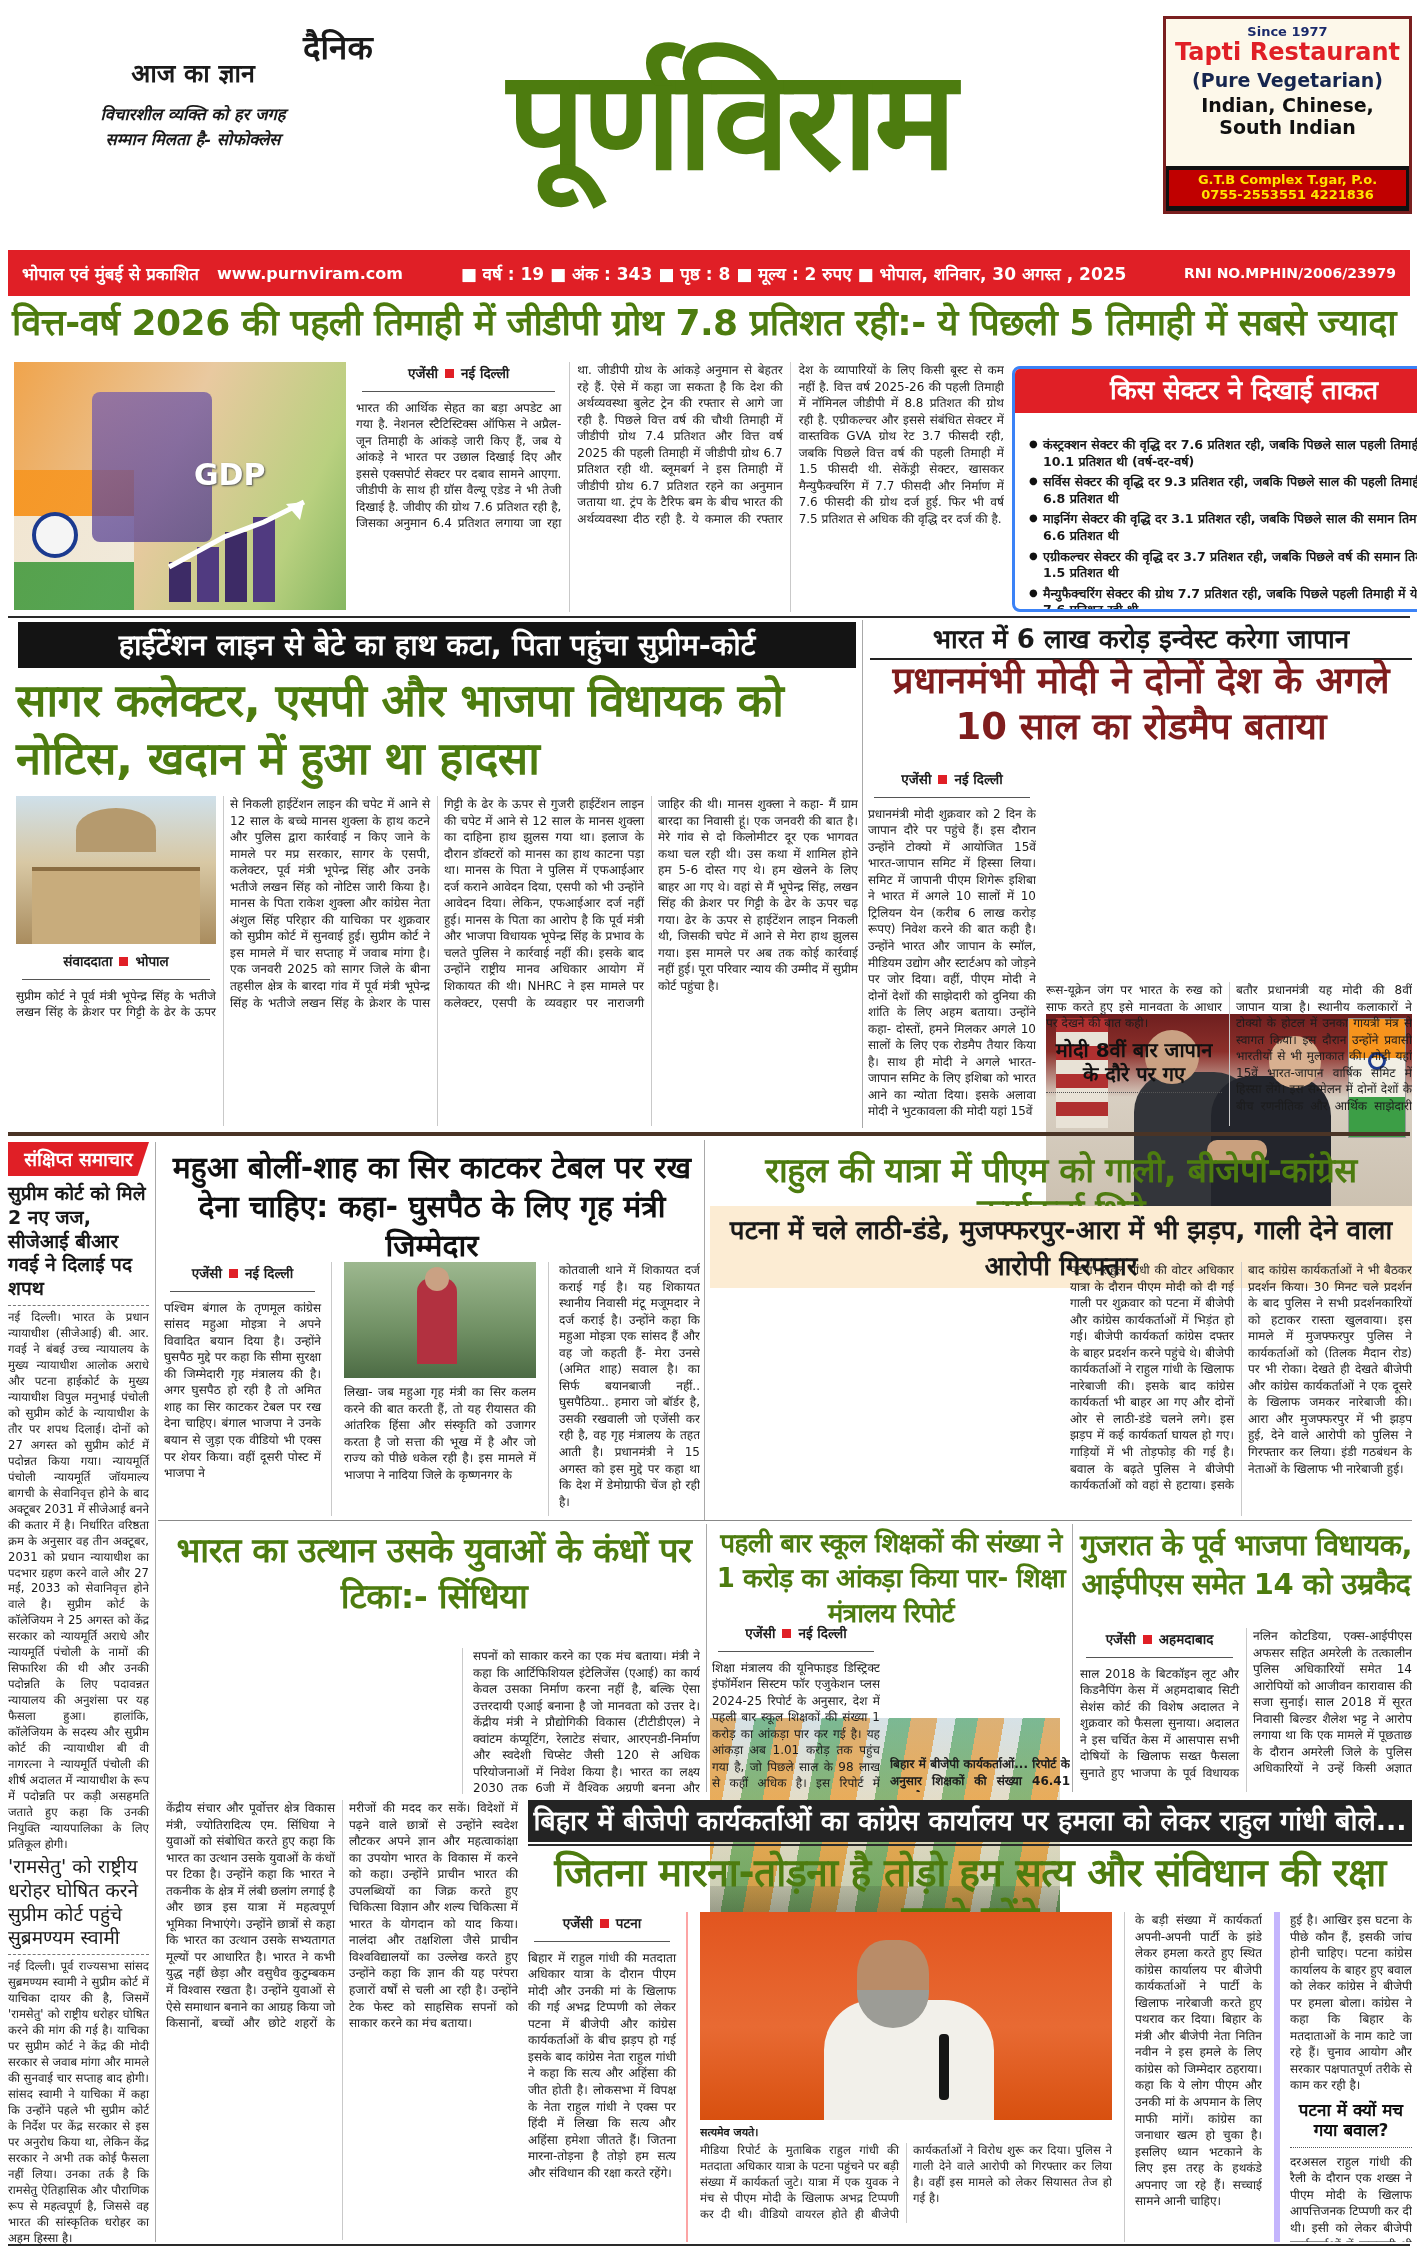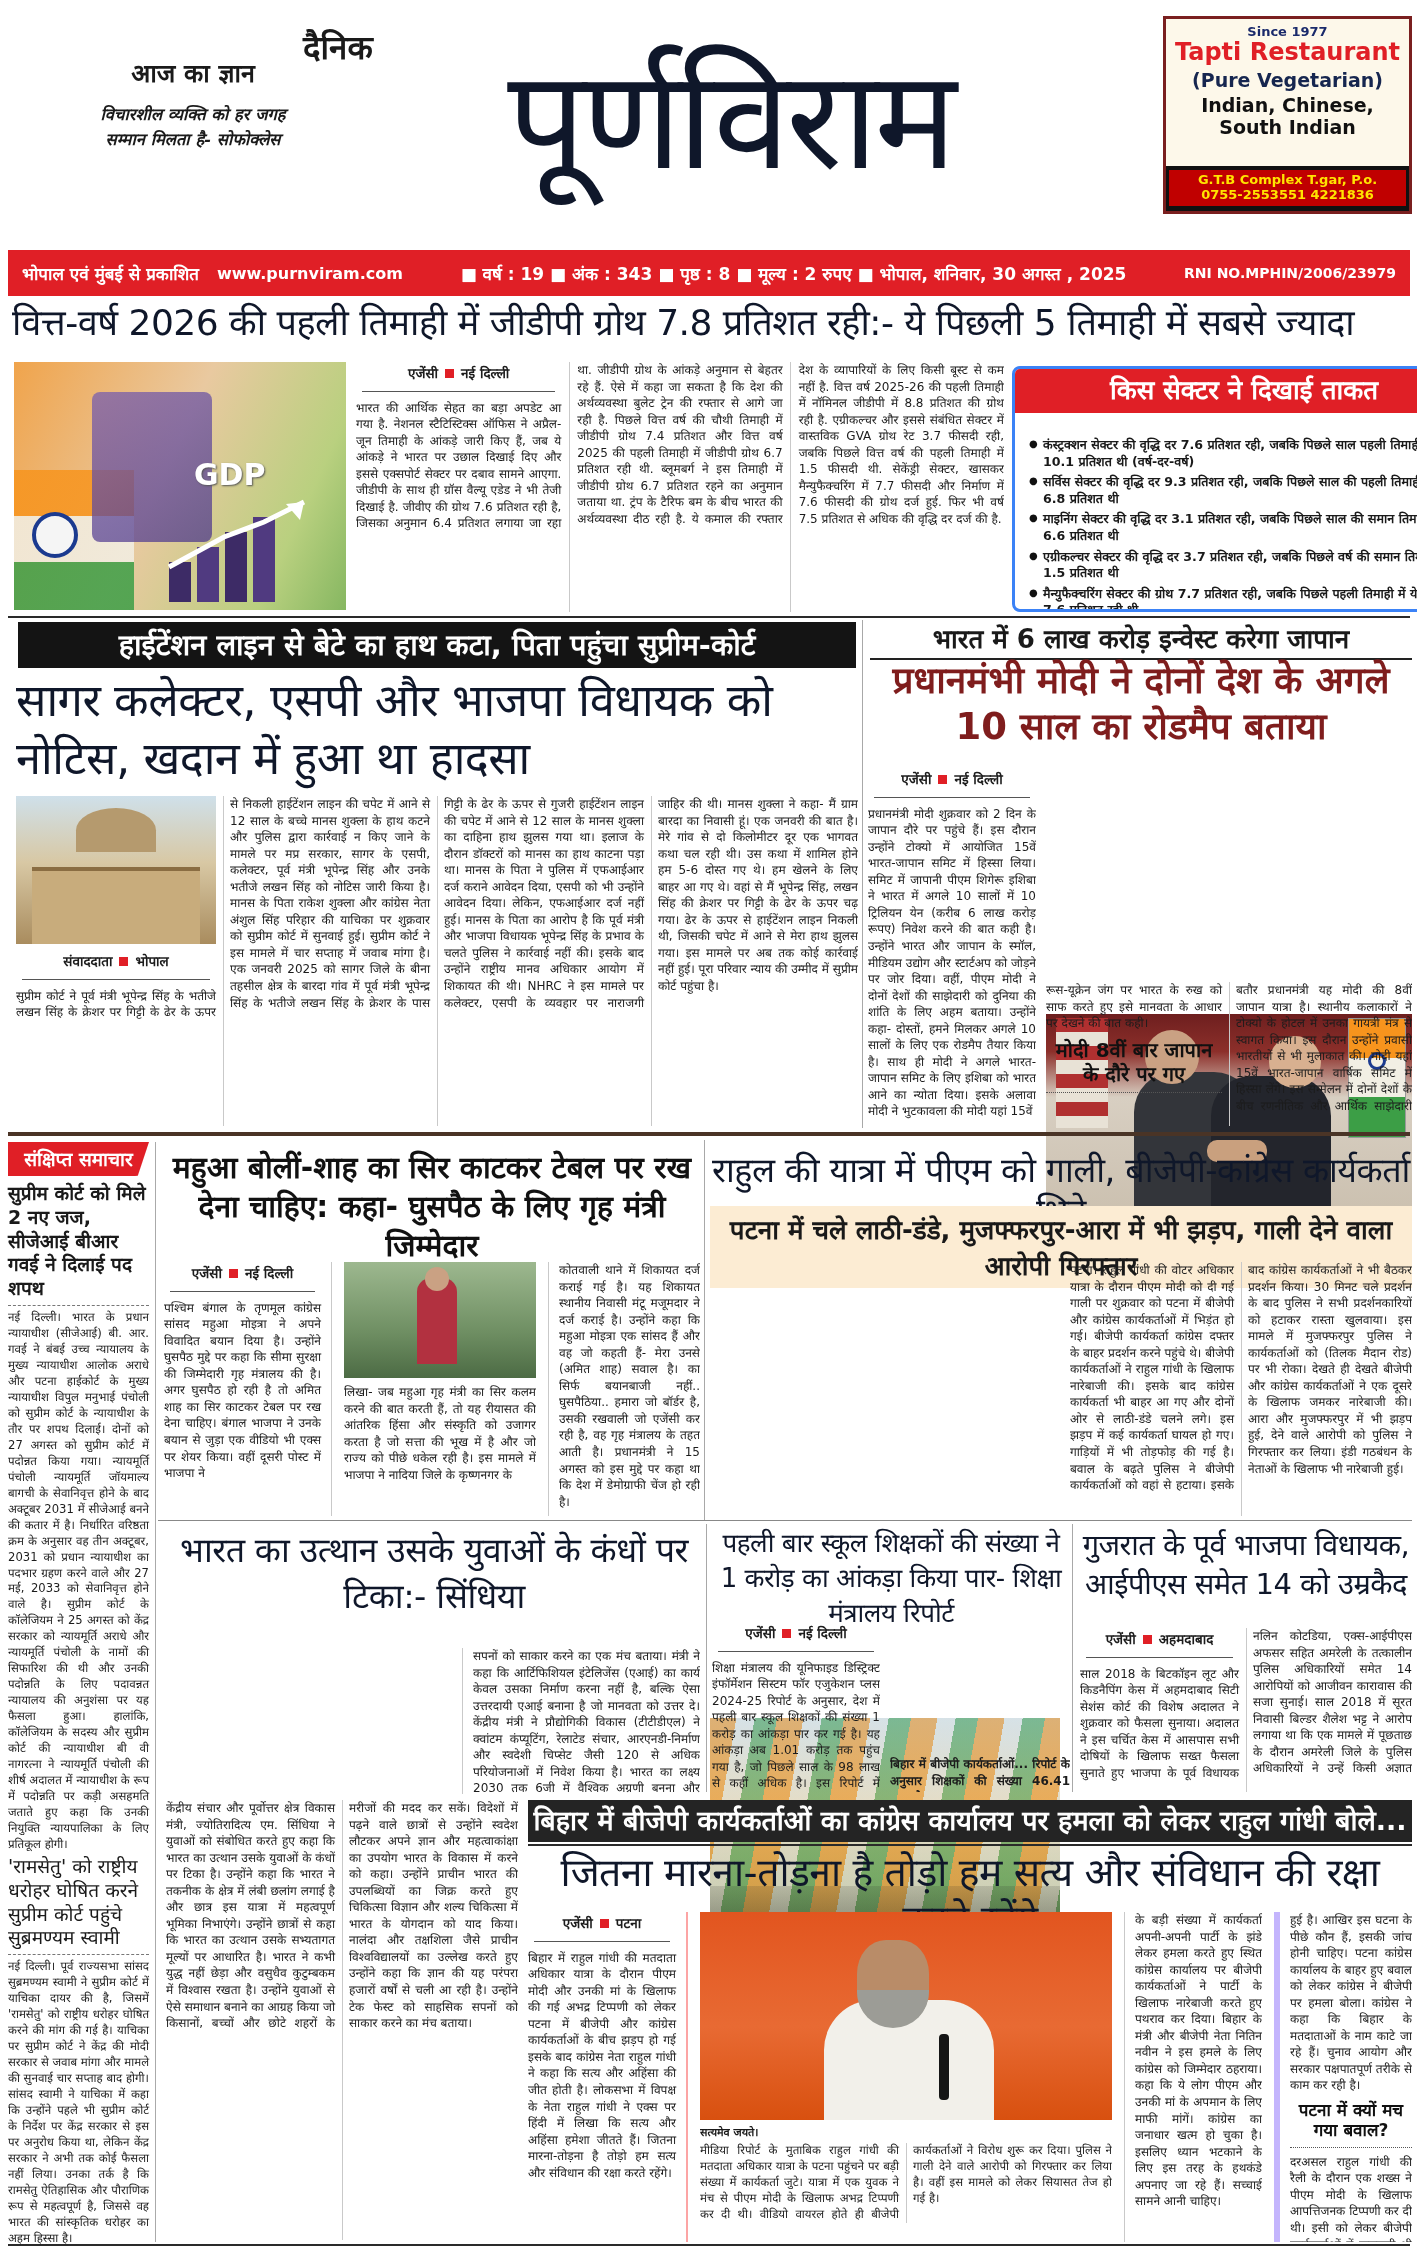--- a/index.html
+++ b/index.html
@@ -1,20 +1,20 @@
 <!DOCTYPE html>
 <html lang="hi"><head>
 <meta charset="utf-8">
 <style>
   html,body{margin:0;padding:0;background:#e9e9e9;}
   *{box-sizing:border-box;}
   body{font-family:"DejaVu Sans",sans-serif;color:#1a1a1a;}
   #page{position:relative;width:1417px;height:2251px;background:#ffffff;margin:0 auto;overflow:hidden;}
   .abs{position:absolute;}
-  .hl{font-weight:400;color:#0f172a;letter-spacing:-0.5px;}
+  .hl{font-weight:700;color:#4d7c0f;letter-spacing:-0.5px;}
   .body-txt{font-size:12px;line-height:1.38;text-align:justify;color:#1c1c1c;}
   .cols3{column-count:3;column-gap:16px;column-rule:1px solid #c9c9c9;}
   .cols4{column-count:4;column-gap:14px;column-rule:1px solid #c9c9c9;}
   .cols2{column-count:2;column-gap:14px;column-rule:1px solid #c9c9c9;}
   .dateline{text-align:center;font-weight:bold;font-size:13.5px;border-bottom:1.5px solid #555;
             padding:2px 0 8px;margin:0 6px 8px;break-inside:avoid;}
   .dlsq{display:inline-block;width:9px;height:9px;background:#e01f26;margin:0 7px;}
   .kicker{background:#141414;color:#fff;font-weight:800;text-align:center;}
   .photo{position:relative;overflow:hidden;background:#ccc;}
   .rule-h{background:#2a2a2a;}

